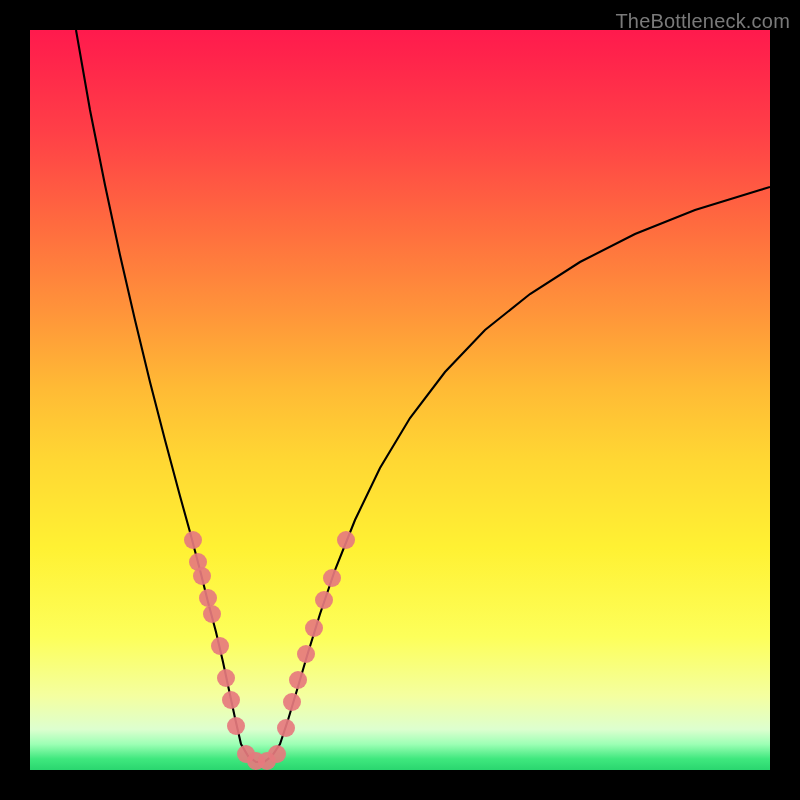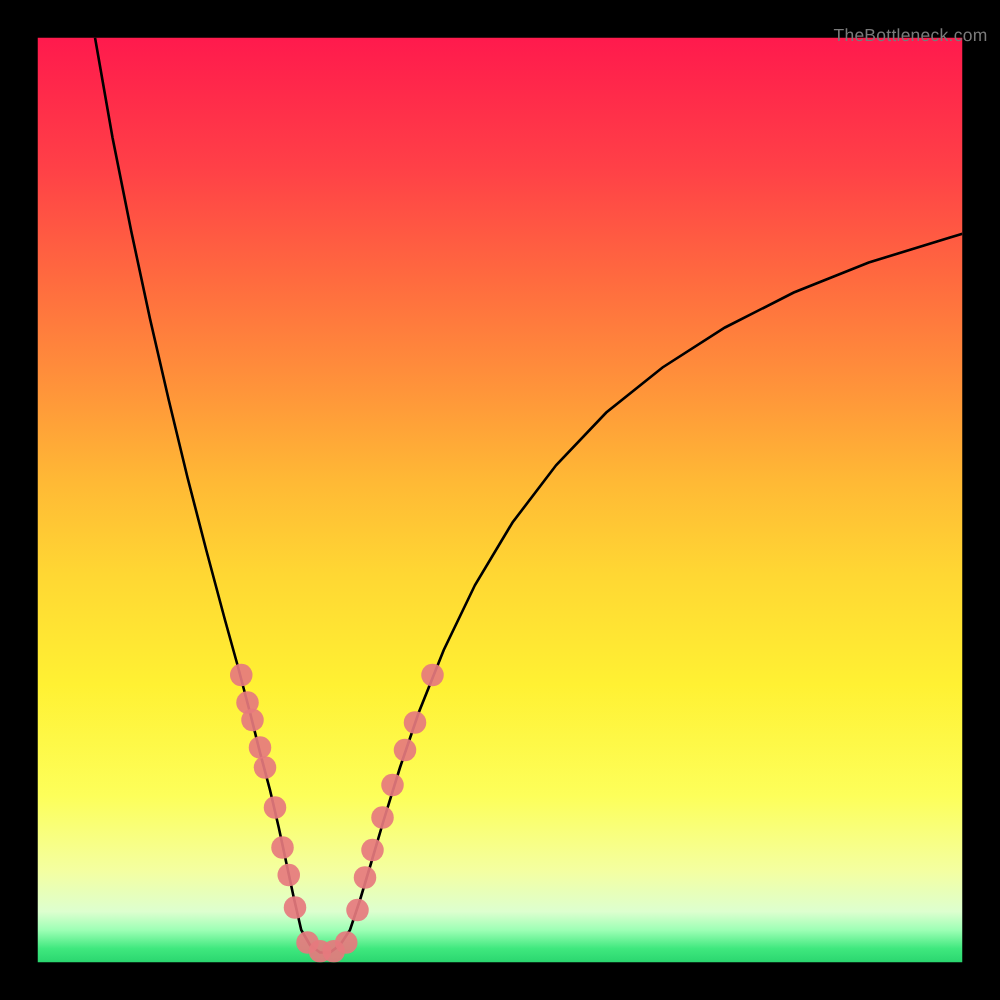--- a/index.html
+++ b/index.html
@@ -40,24 +40,24 @@
       #fdff5a 82%,
       #f4ffa0 90%,
       #ddffcf 94.5%,
       #9dffb5 96.5%,
       #3fe87e 98.5%,
       #2ad66f 100%
     );
   }
   .watermark {
     position: absolute;
-    top: 20px;
+    top: 10px;
     right: 10px;
     color: #7a7a7a;
-    font-size: 14px;
+    font-size: 20px;
     font-weight: 500;
     letter-spacing: 0.2px;
     user-select: none;
   }
   svg.curve {
     position: absolute;
     left: 0; top: 0;
     width: 740px; height: 740px;
     overflow: visible;
   }

